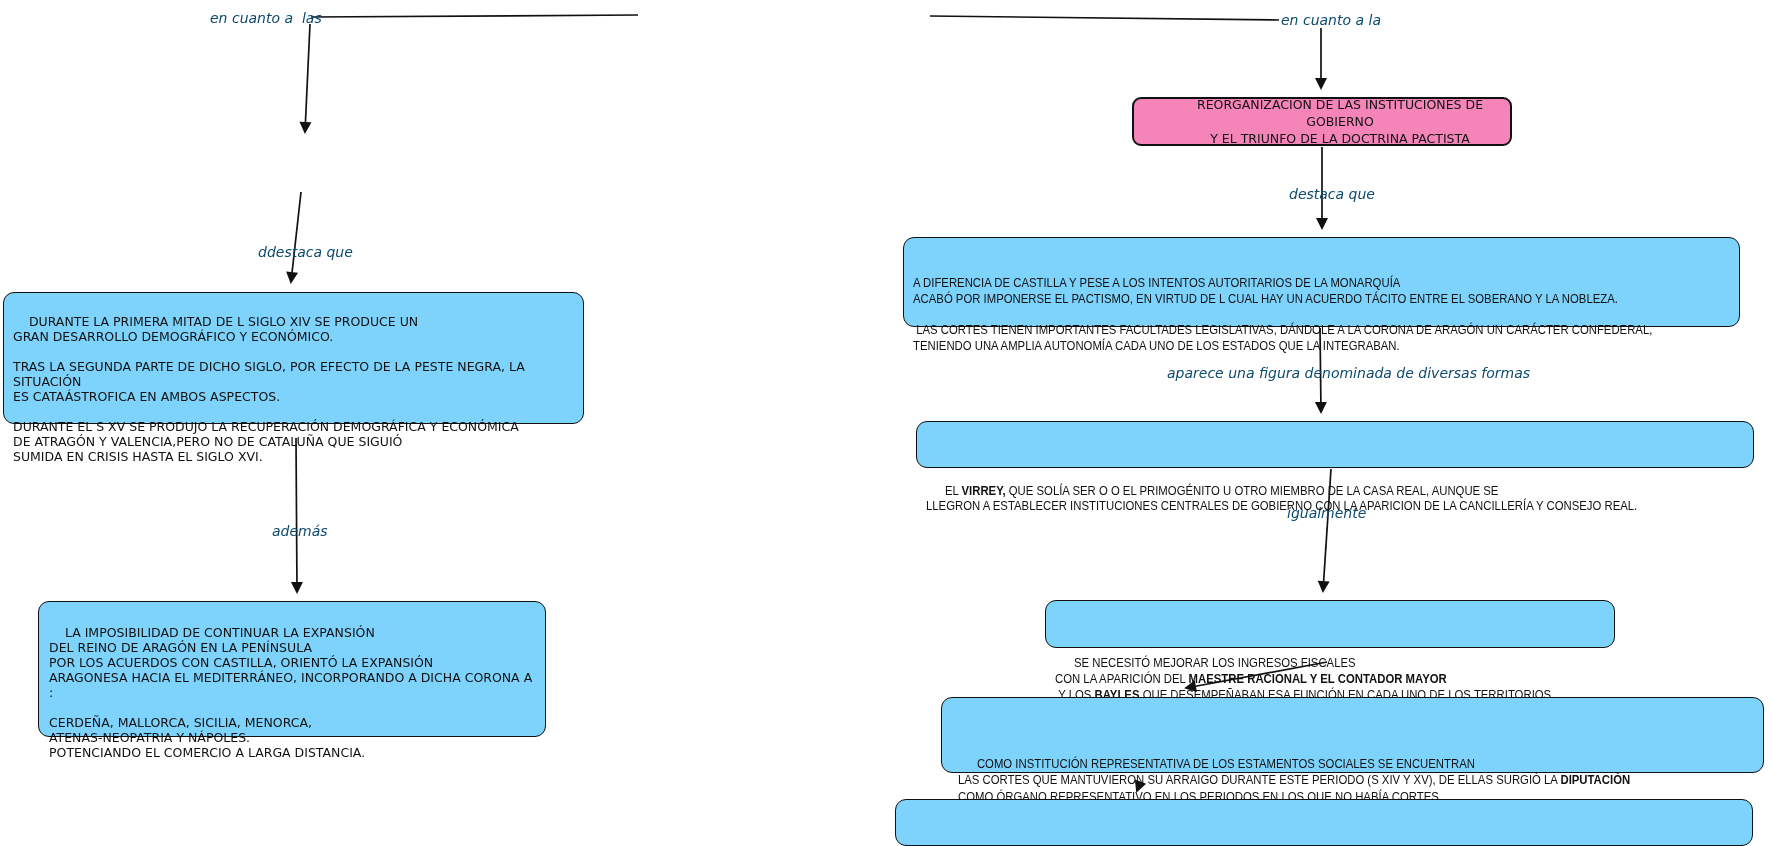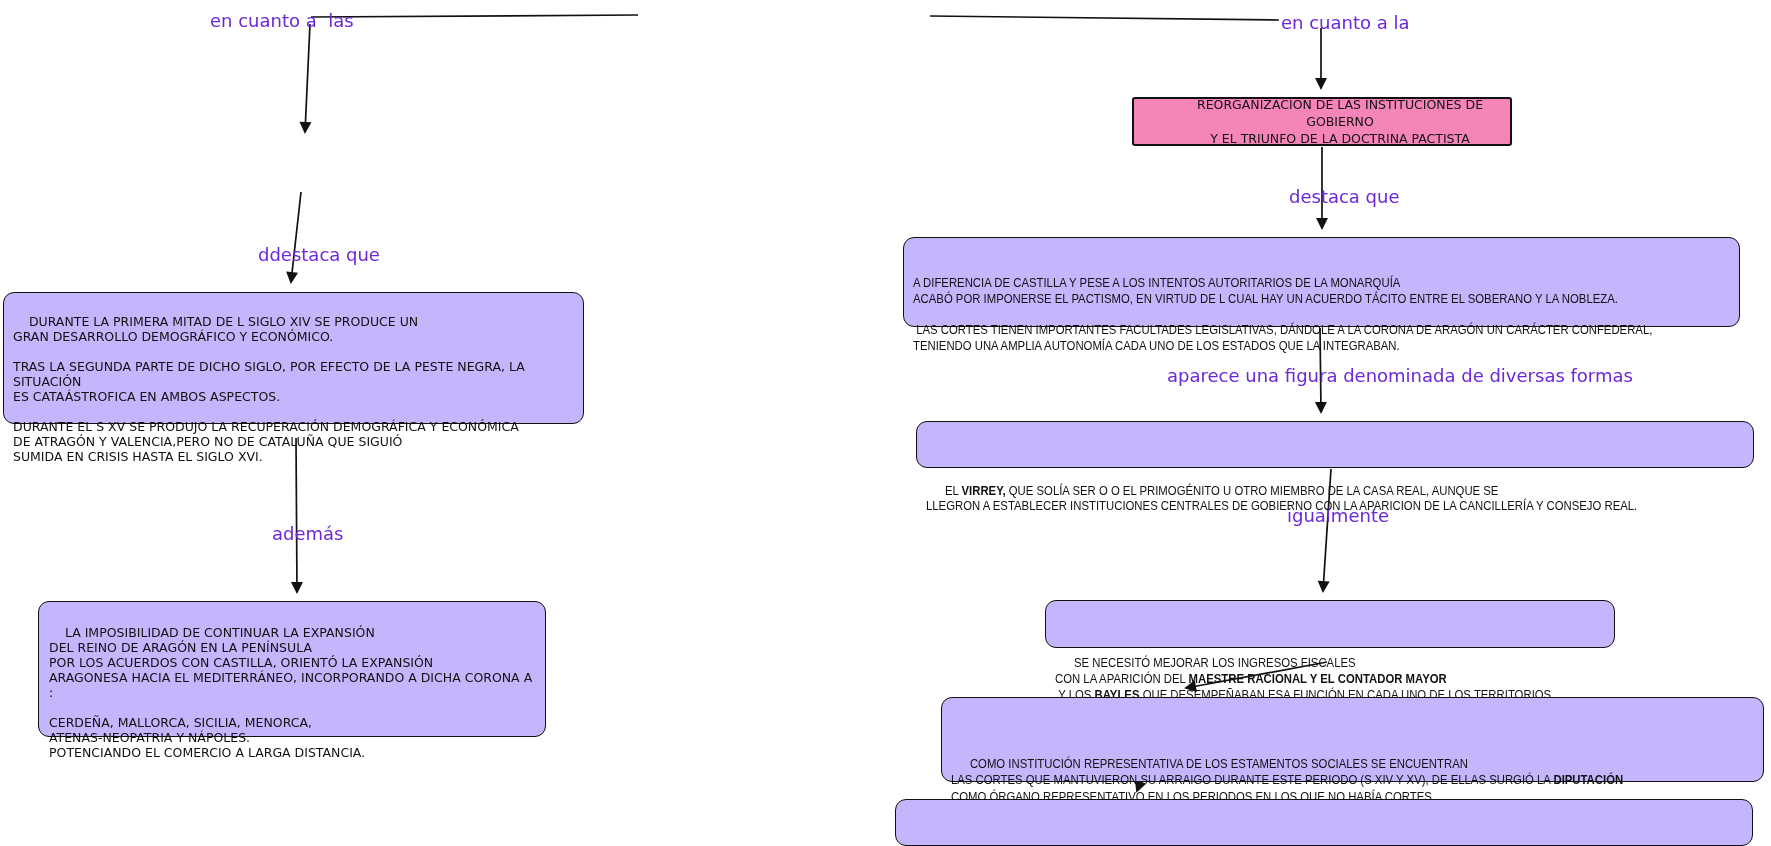--- a/index.html
+++ b/index.html
@@ -8,74 +8,75 @@
     width:1771px;height:846px;
     background:#ffffff;
     font-family:"DejaVu Sans","Liberation Sans",sans-serif;
     color:#111111;
     overflow:hidden;
   }
   #wires{position:absolute;left:0;top:0;width:1771px;height:846px;}
   .node{
     position:absolute;
     box-sizing:border-box;
-    background:#c4b5fd;
+    background:#7dd3fc;
     border:1.7px solid #111111;
     border-radius:11px;
     white-space:pre-wrap;
     font-size:12.5px;
     line-height:15px;
     padding:6px 9px;
   }
   .topic{
     position:absolute;
     box-sizing:border-box;
     background:#F584B8;
     border:2px solid #111111;
-    border-radius:3px;
+    border-radius:9px;
     display:flex;align-items:center;justify-content:center;
     text-align:center;
     white-space:pre-line;
     font-size:12.5px;line-height:17px;padding-left:36px;
   }
   #title-box{
     position:absolute;
     box-sizing:border-box;
     background:#FFFF99;
     border:2px solid #111111;
     border-radius:9px;
     display:flex;align-items:center;justify-content:center;
     font-size:19px;
     letter-spacing:0.5px;
   }
   .label{
     position:absolute;
-    font-size:18px;
+    font-size:14px;
     white-space:pre;
-    color:#6d28d9;
+    color:#0c4a6e;
+    font-style:italic;
   }
   .cond{
     display:block;
     transform:scaleX(0.84);
     transform-origin:left top;
     width:119%;
     font-family:"Liberation Sans",sans-serif;
     white-space:pre-wrap;
   }
   .b{font-weight:bold;}
   
   #title-box{left:637px;top:4px;width:291px;height:35px;}
   #topic-left{left:213px;top:144px;width:183px;height:47px;}
   #topic-right{left:1132px;top:97px;width:380px;height:49px;}
   #box-demografia{left:3px;top:292px;width:581px;height:132px;}
   #box-expansion{left:38px;top:601px;width:508px;height:136px;padding:8px 10px;}
   #box-pactismo{left:903px;top:237px;width:837px;height:90px;font-size:13.5px;line-height:15.6px;}
   #box-virrey{left:916px;top:421px;width:838px;height:47px;font-size:13.5px;line-height:15.5px;padding:14px 9px;}
   #box-fiscal{left:1045px;top:600px;width:570px;height:48px;font-size:13.5px;line-height:16px;}
-  #box-cortes{left:941px;top:697px;width:823px;height:85px;font-size:13.5px;line-height:16.5px;padding:8px 9px;}
+  #box-cortes{left:941px;top:697px;width:823px;height:76px;font-size:13.5px;line-height:16.5px;padding:8px 16px;}
   #box-justicia{left:895px;top:799px;width:858px;height:47px;font-size:13.5px;line-height:15.5px;}
   #lbl-left-top{left:210px;top:10px;}
   #lbl-right-top{left:1281px;top:12px;}
   #lbl-ddestaca{left:258px;top:244px;}
   #lbl-ademas{left:272px;top:523px;}
   #lbl-destaca{left:1289px;top:186px;}
   #lbl-aparece{left:1167px;top:365px;}
   #lbl-igualmente{left:1287px;top:505px;}
 </style>
 </head>

